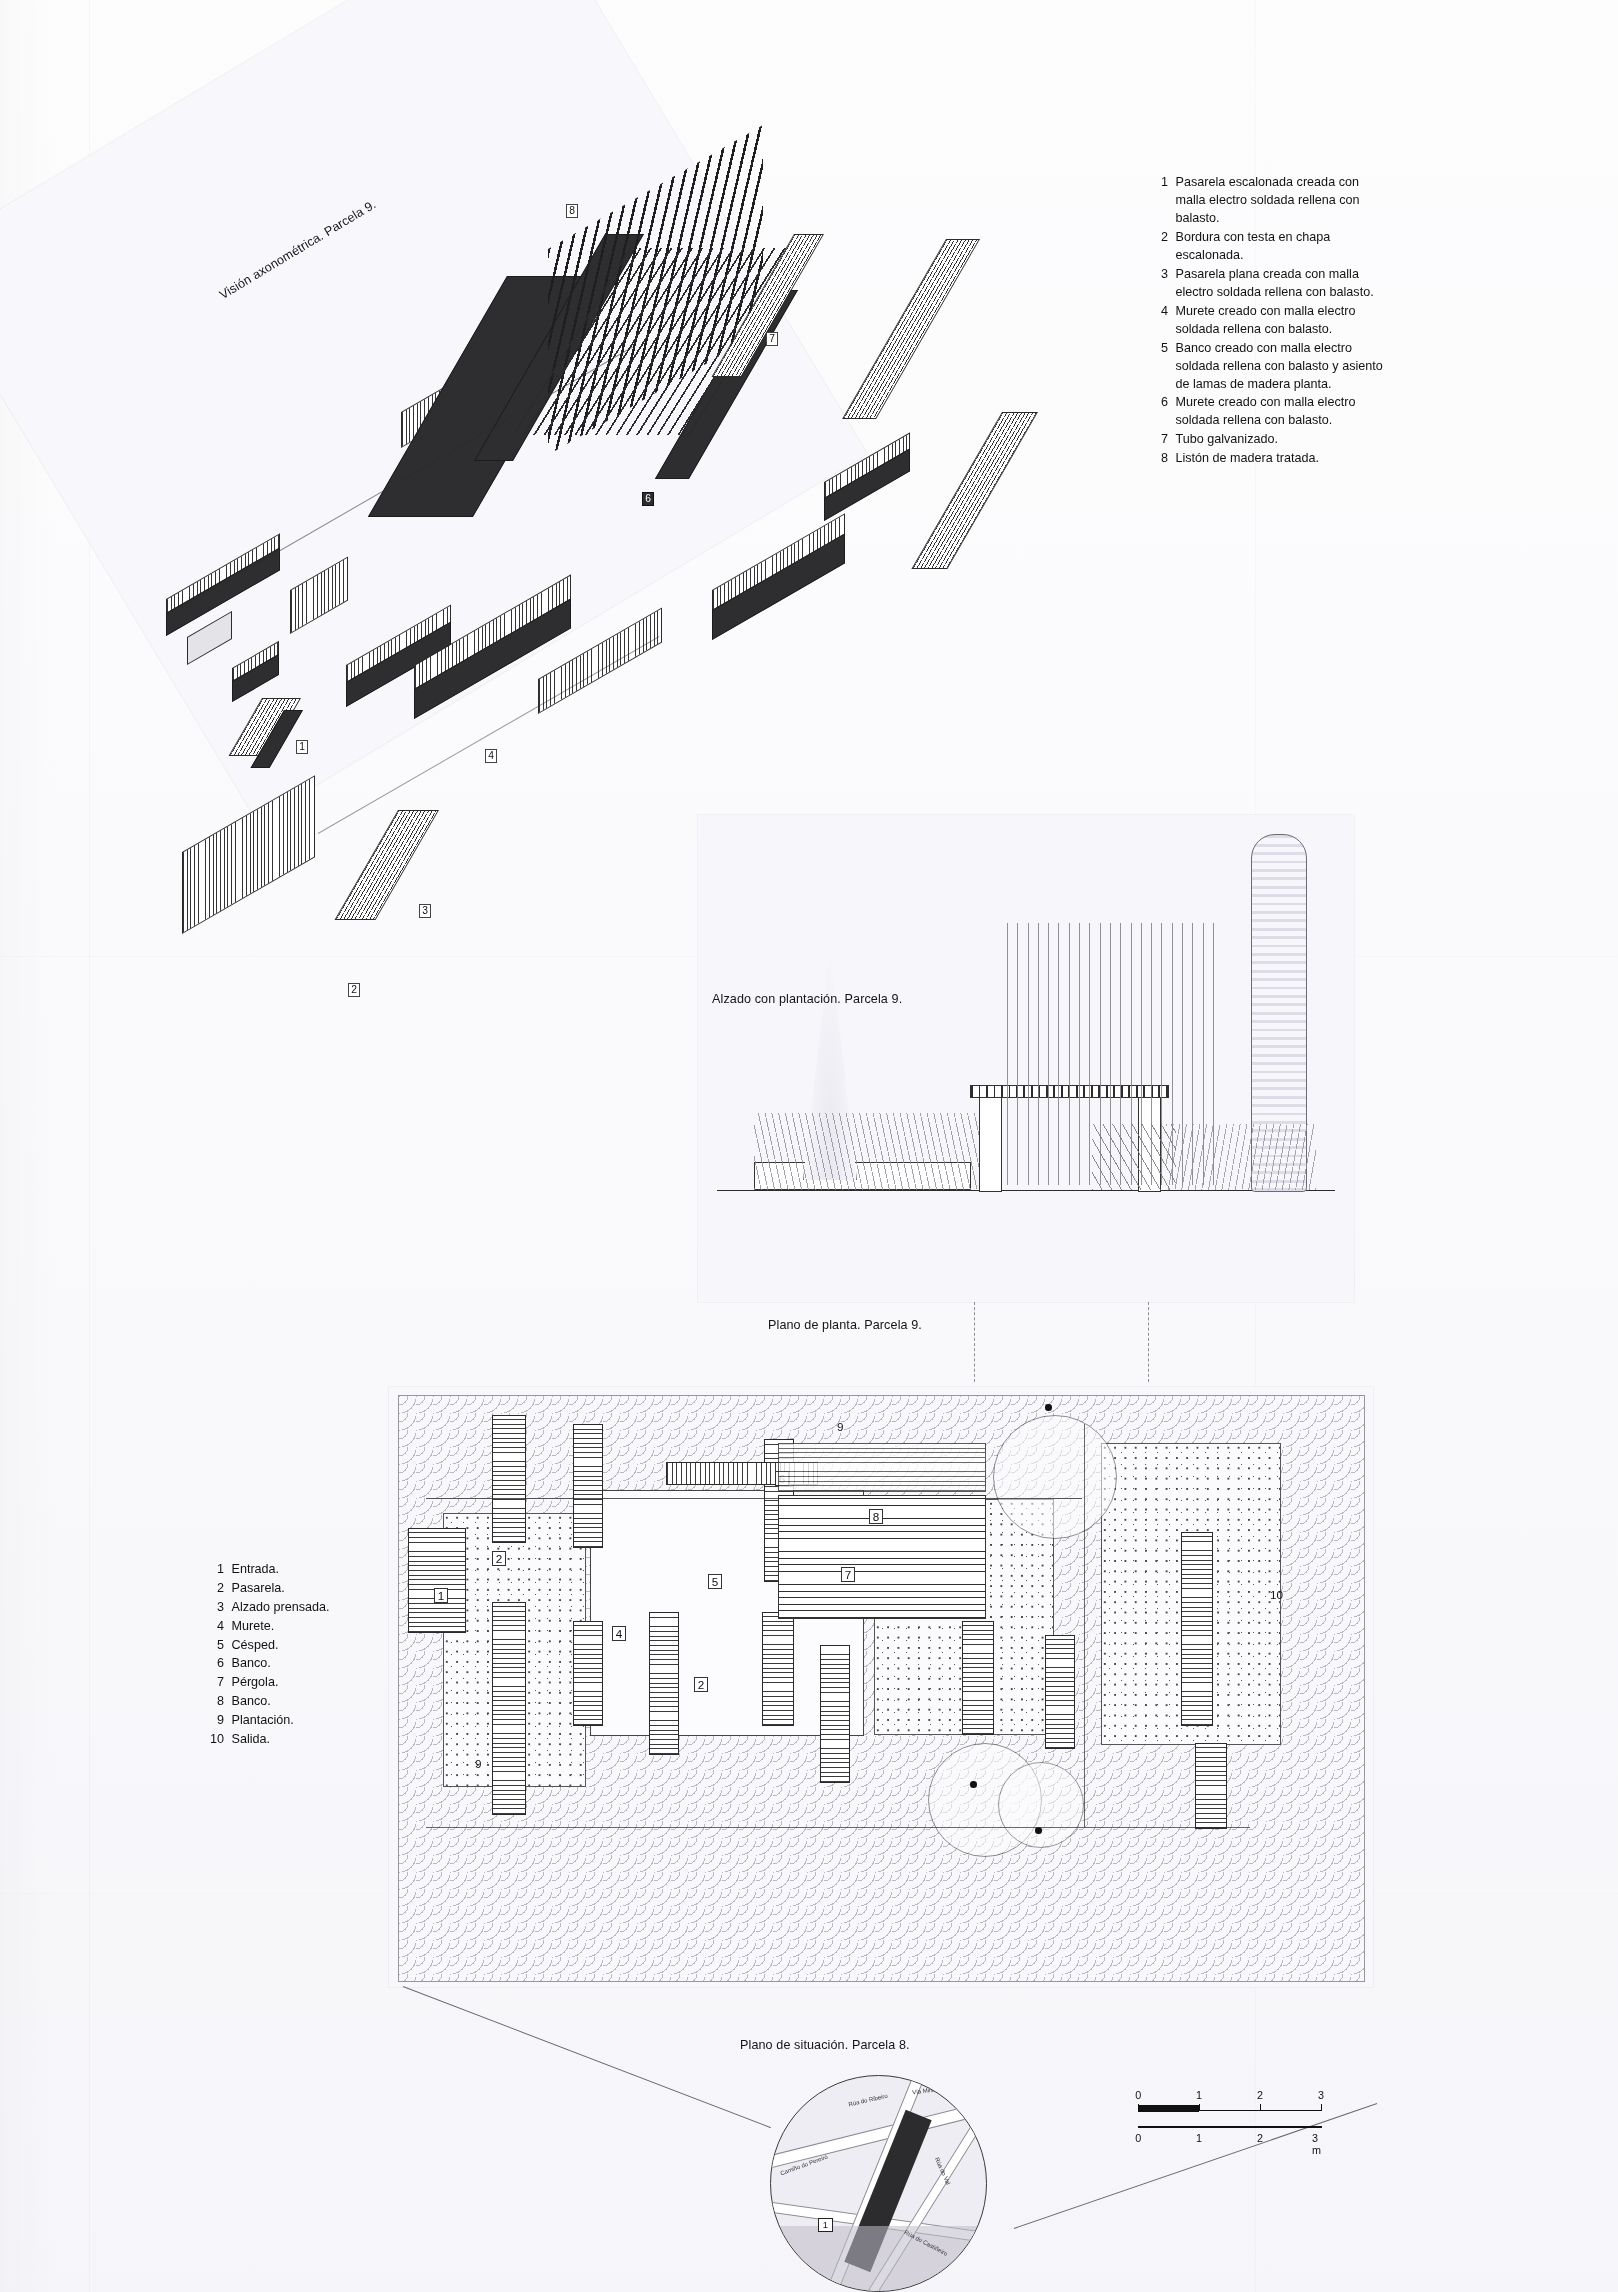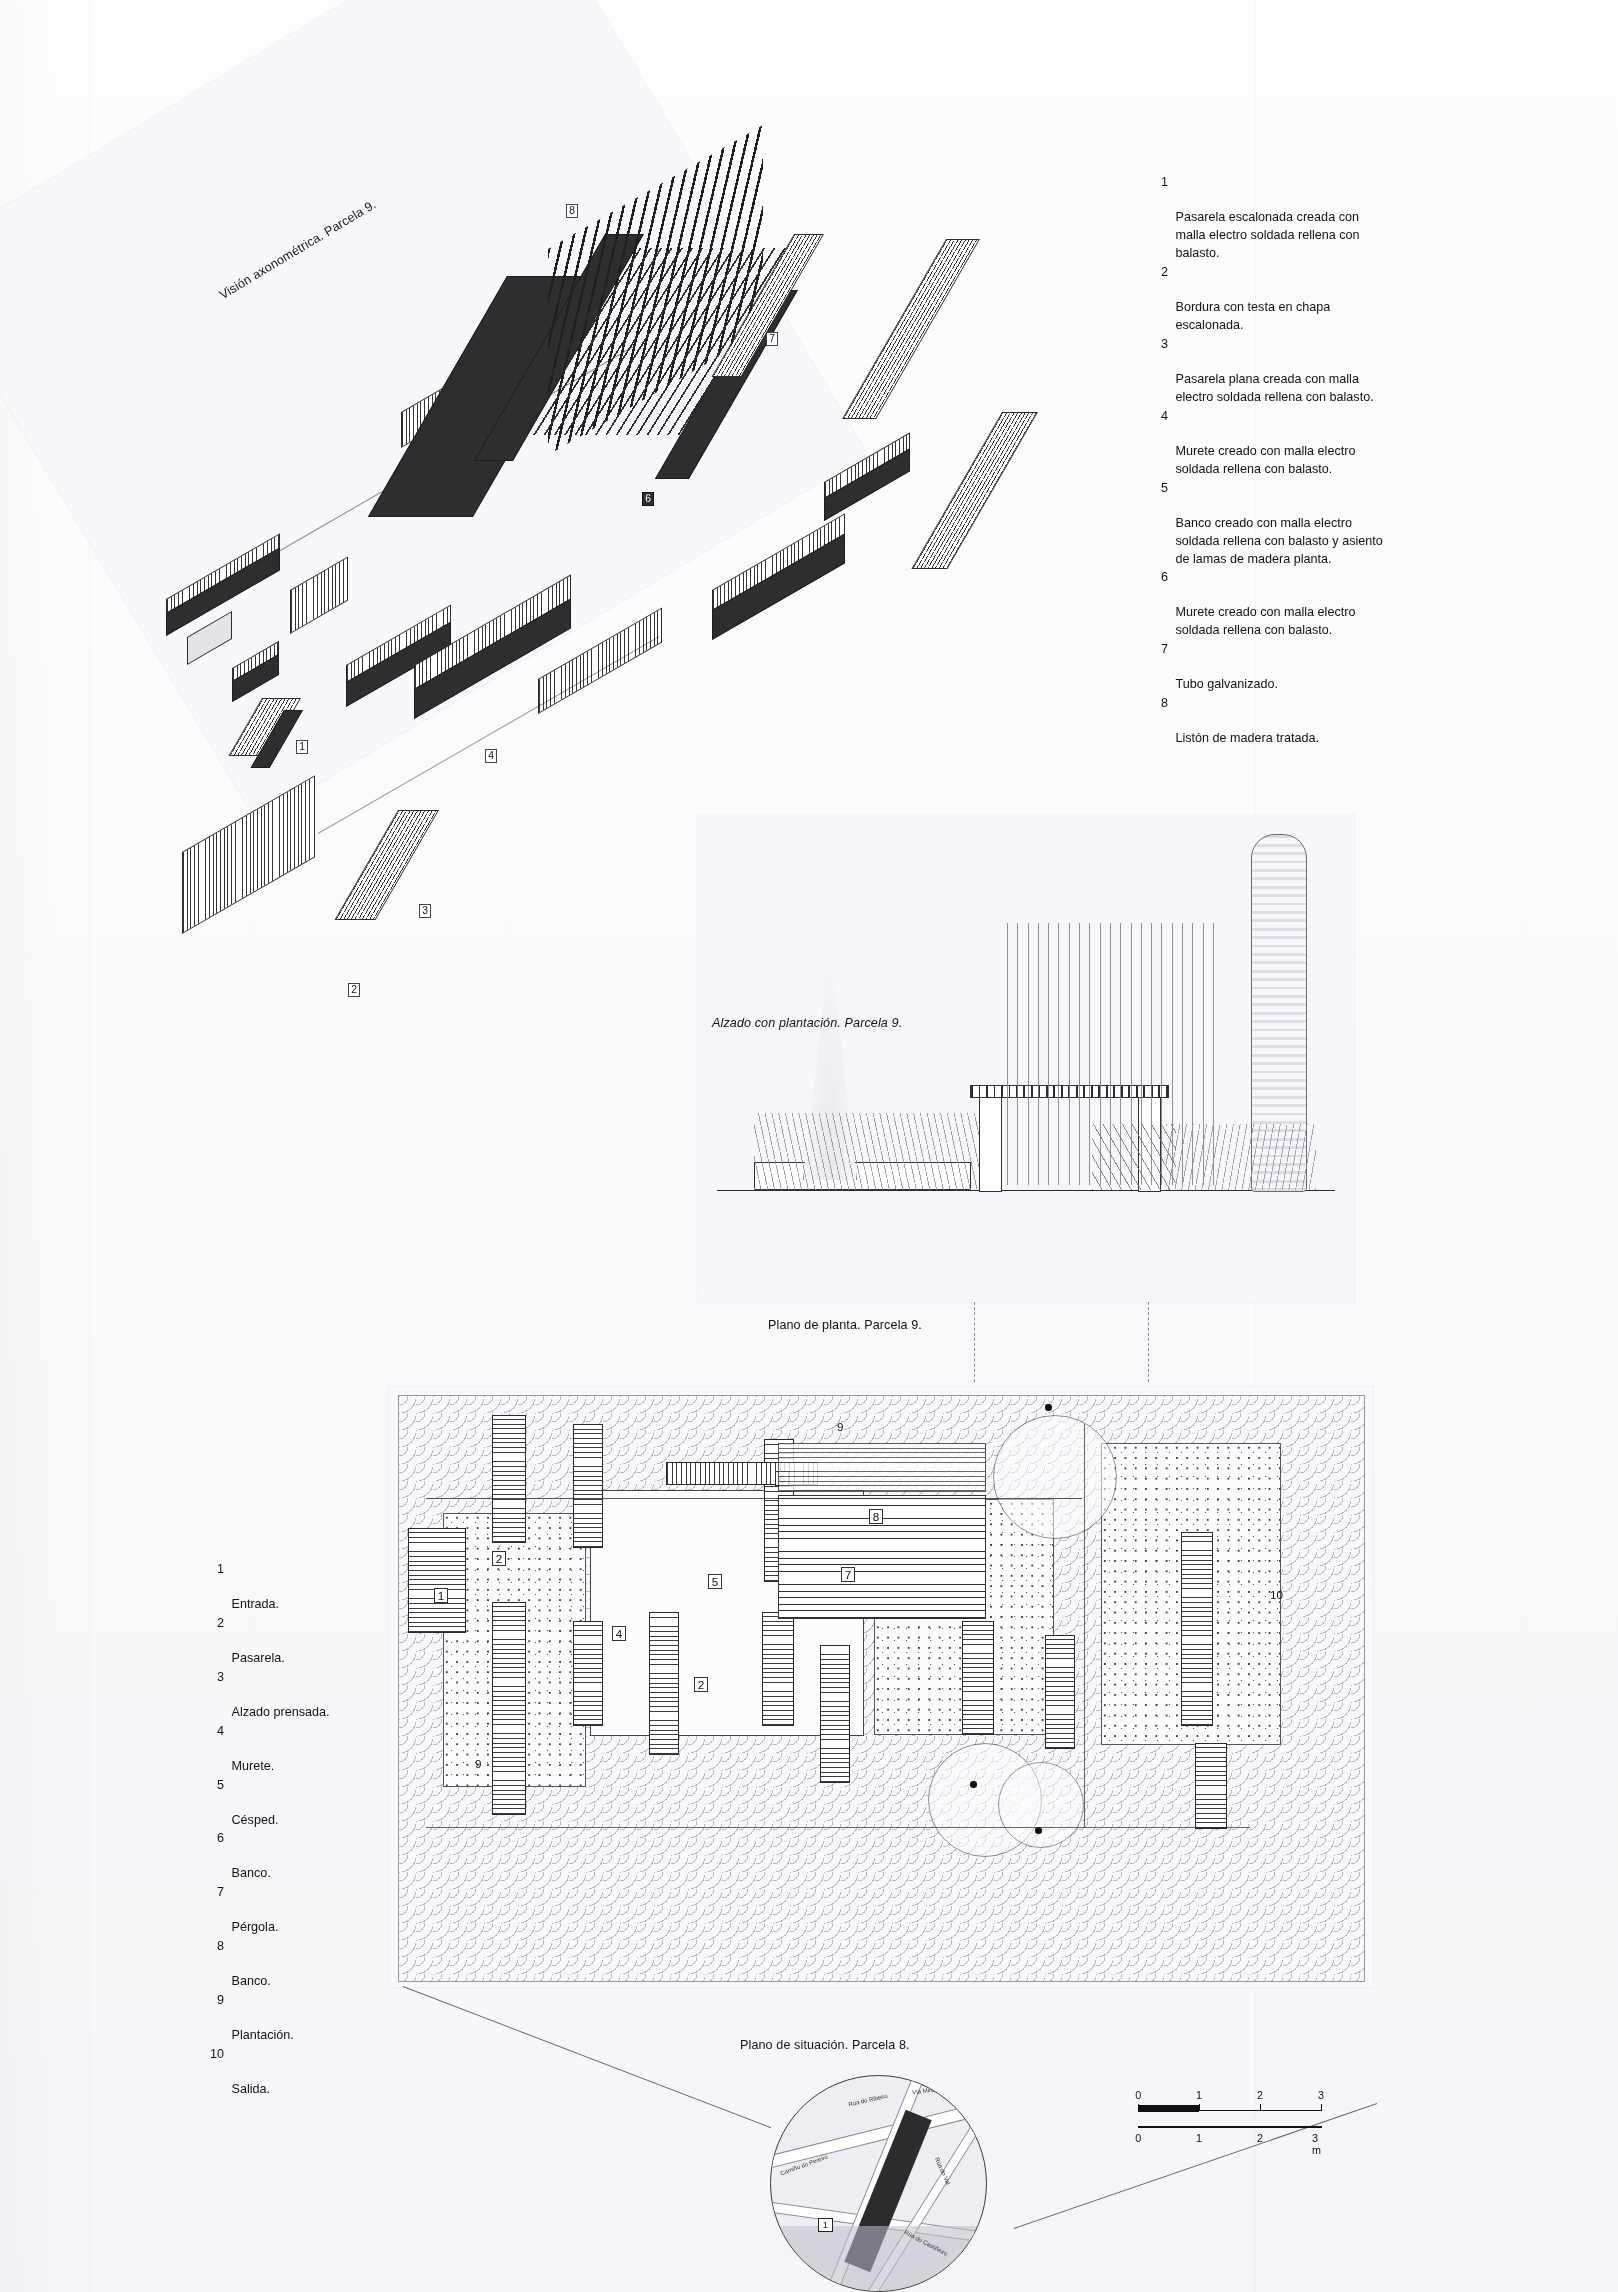--- a/index.html
+++ b/index.html
@@ -43,21 +43,21 @@
   .legend li{
     display:flex;
     font-size:12.6px;
     line-height:18px;
     color:#121212;
     margin-bottom:0.9px;
   }
   .legend li .num{
     width:16px;flex:none;text-align:right;margin-right:7.5px;
   }
-  .legend li .txt{display:block;max-width:217px;margin-top:35px;}
+  .legend li .txt{display:block;max-width:217px;}
 
   
   #axo-wrap{left:9.4px;top:9.4px;width:796px;height:693px;}
   #axo-plate{
     left:28px;top:19px;width:712px;height:656px;
     background:#f8f7fb;
     transform:rotate(-31deg);
     transform-origin:center center;
     box-shadow:0 0 0 0.9px rgba(0,0,0,.05);
   }
@@ -89,21 +89,21 @@
     line-height:11.2px;
     color:#111;
   }
   .tag.dk{background:#2d2d2f;color:#fff;border-color:#111;}
 
   
   #elev-plate{
     left:698px;top:815px;width:656px;height:487px;
     background:#f7f6fa;
   }
-  .elev-title{position:absolute;left:712px;top:1016px;font-style:italic;}
+  .elev-title{position:absolute;left:712px;top:992px;}
 
   
   #plan-plate{
     left:389px;top:1387px;width:984px;height:600px;
     background:#f8f7fb;
   }
   .plan-title{position:absolute;left:768px;top:1318px;}
   .plan-num{
     position:absolute;font-size:11.7px;color:#111;
   }

